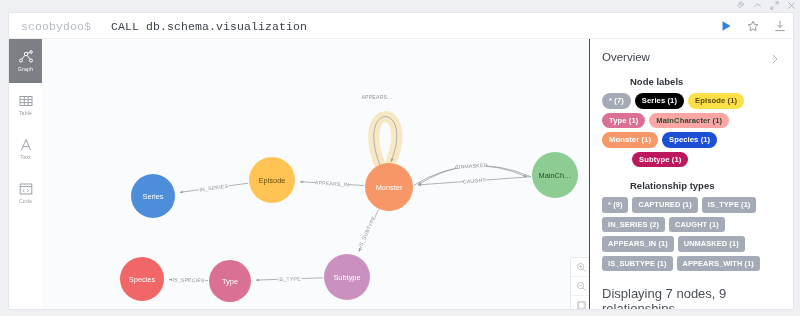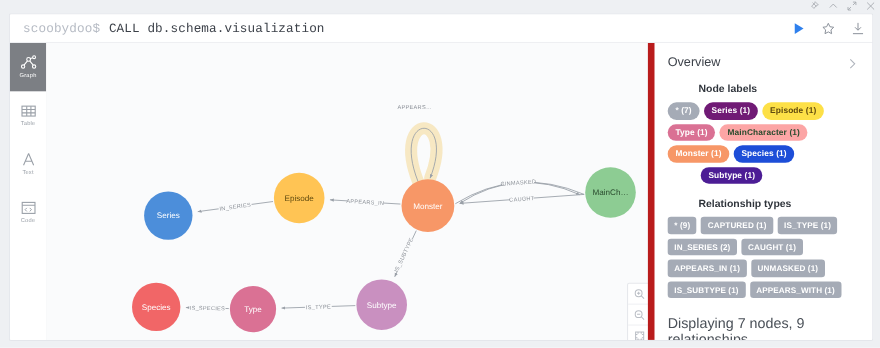--- a/index.html
+++ b/index.html
@@ -21,21 +21,21 @@
   .editor{
     position:absolute;left:8px;top:12px;width:784px;height:26px;
     background:#fff;border:1px solid #e4e6eb;border-bottom:none;
     border-radius:2px 2px 0 0;display:flex;align-items:center;
   }
   .qtext{
     font-family:"Liberation Mono","DejaVu Sans Mono",monospace;
     font-size:11.5px;white-space:nowrap;margin-left:12px;letter-spacing:.1px;
   }
   .qprompt{color:#b6bbc4;}
-  .qbody{color:#3c4149;margin-left:8px;}
+  .qbody{color:#3c4149;margin-left:20px;}
   .etools{position:absolute;right:6px;top:0;height:26px;display:flex;align-items:center;gap:13px;}
   .etools .ic{width:14px;height:14px;display:block;}
   .etools .ic svg{display:block;}
 
   
   .card{
     position:absolute;left:8px;top:38px;width:784px;height:270px;
     background:#fafbfc;border:1px solid #e4e6eb;border-top:1px solid #edeef1;
     border-radius:0 0 2px 2px;overflow:hidden;
   }
@@ -60,21 +60,21 @@
     background:#fff;border:1px solid #e6e8ec;border-radius:2px;
     display:flex;flex-direction:column;align-items:center;
   }
   .zbtn{width:21px;height:18px;display:flex;align-items:center;justify-content:center;color:#b9bdc4;}
   .zbtn+.zbtn{border-top:1px solid #f0f1f4;}
   .zbtn svg{display:block;}
 
   
   .panel{
     position:absolute;right:0;top:0;width:204px;height:270px;background:#fff;
-    border-left:6px solid #b91c1c;box-sizing:border-box;padding:12px 12px 0 12px;
+    border-left:1px solid #b91c1c;box-sizing:border-box;padding:12px 12px 0 12px;
   }
   .panel-head{display:flex;align-items:center;justify-content:space-between;margin-bottom:13px;}
   .panel-title{font-size:11.5px;color:#3c4149;}
   .chev{width:12px;height:12px;color:#b0b5bd;display:block;}
   .sect-title{font-size:9.5px;font-weight:bold;color:#2f343b;margin:0 0 6px 0;padding-left:28px;}
   .chips{display:flex;flex-wrap:wrap;gap:4px;margin-bottom:13px;}
   .chip{
     font-size:7.6px;line-height:1;padding:4px 7px;border-radius:9px;
     white-space:nowrap;font-weight:bold;letter-spacing:.1px;
   }
@@ -296,27 +296,27 @@
         <span class="chev">
           <svg viewBox="0 0 12 12">
               <path d="M4 2l4 4-4 4" fill="none" stroke="currentColor" stroke-width="1"></path>
             </svg>
         </span>
       </div>
 
       <div class="sect-title">Node labels</div>
       <div class="chips" id="node-chips">
           <div class="chip" style="background: rgb(165, 171, 182); color: rgb(255, 255, 255);">* (7)</div>
-          <div class="chip" style="background: #701a75; color: rgb(255, 255, 255);">Series (1)</div>
+          <div class="chip" style="background: #000000; color: rgb(255, 255, 255);">Series (1)</div>
           <div class="chip" style="background: #fde047; color: rgb(96, 74, 14);">Episode (1)</div>
           <div class="chip" style="background: rgb(218, 113, 148); color: rgb(255, 255, 255);">Type (1)</div>
           <div class="chip" style="background: #fca5a5; color: rgb(42, 75, 46);">MainCharacter (1)</div>
           <div class="chip" style="background: rgb(247, 151, 103); color: rgb(255, 255, 255); text-align: center;">Monster (1)</div>
           <div class="chip" style="background: #1d4ed8; color: rgb(255, 255, 255);">Species (1)</div>
-          <div class="chip" style="background: #4c1d95; color: rgb(255, 255, 255); margin-left: 30px;">Subtype (1)</div>
+          <div class="chip" style="background: #be185d; color: rgb(255, 255, 255); margin-left: 30px;">Subtype (1)</div>
         </div>
 
       <div class="sect-title">Relationship types</div>
       <div class="chips" id="rel-chips">
           <div class="rel-chip">* (9)</div>
           <div class="rel-chip">CAPTURED (1)</div>
           <div class="rel-chip">IS_TYPE (1)</div>
           <div class="rel-chip">IN_SERIES (2)</div>
           <div class="rel-chip">CAUGHT (1)</div>
           <div class="rel-chip">APPEARS_IN (1)</div>

